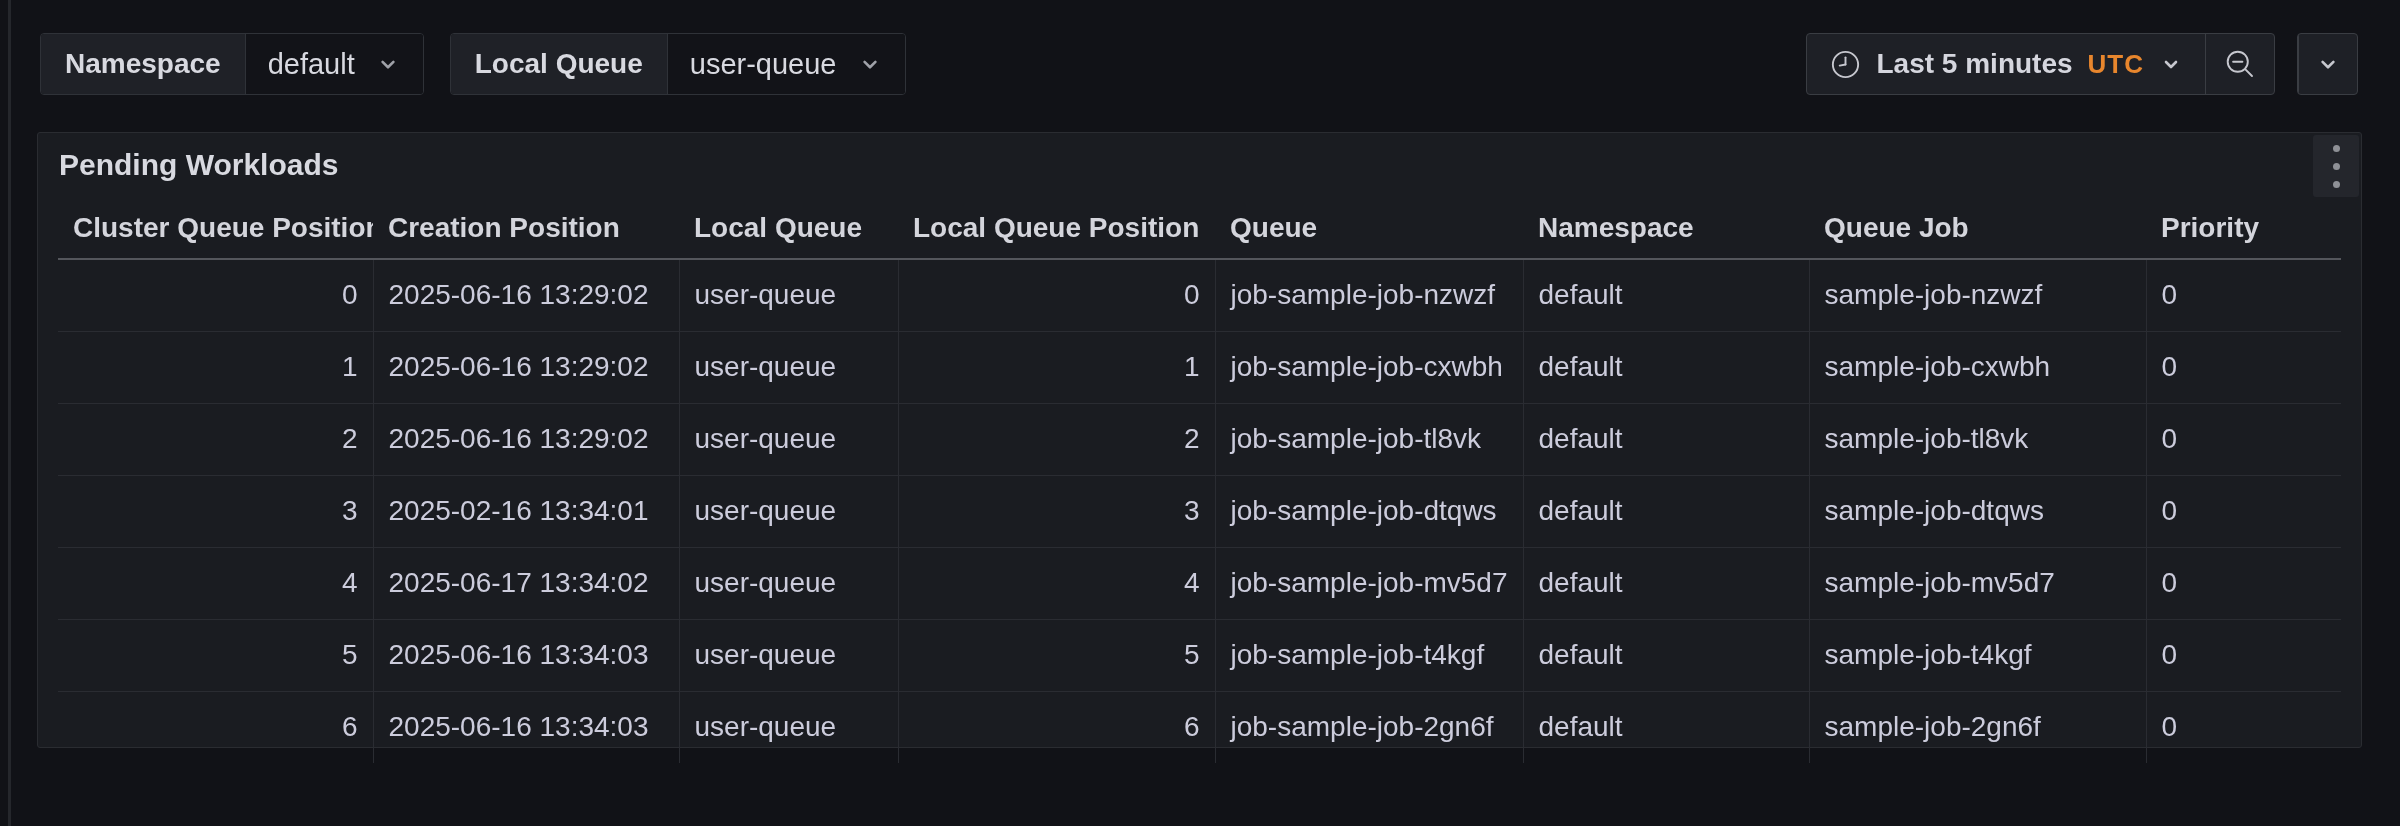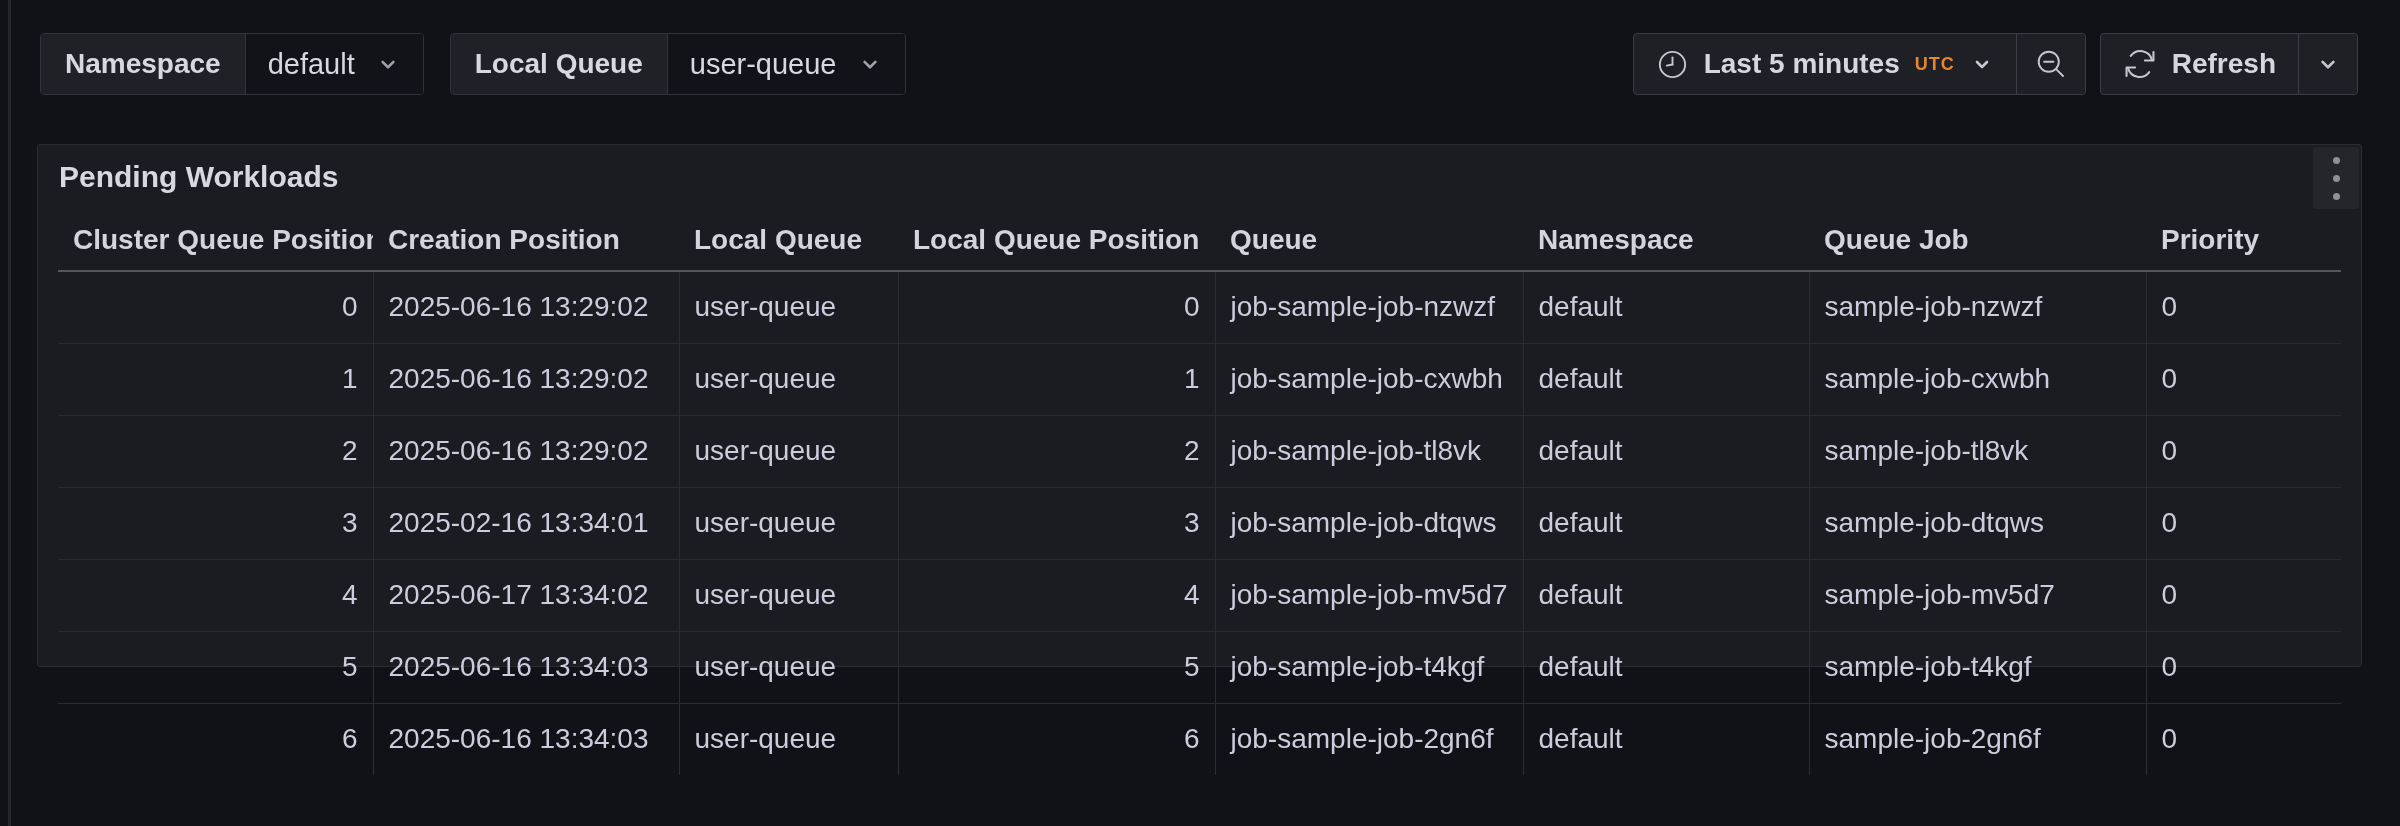--- a/index.html
+++ b/index.html
@@ -9,32 +9,32 @@
     background:#111217; color:#ccccdc;
     font-family:"Liberation Sans", sans-serif;
   }
   .left-strip { position:absolute; left:8px; top:0; width:3px; height:826px; background:#25272c; }
 
   
   .toolbar { position:absolute; top:33px; left:40px; right:42px; display:flex; align-items:center; }
   .var-group { display:flex; height:62px; border:1px solid #2f3238; border-radius:4px; overflow:hidden; margin-right:26px; }
   .var-label { display:flex; align-items:center; padding:0 24px; background:#1f2127; font-size:28px; font-weight:bold; color:#d8d9e0; border-right:1px solid #2f3238; }
   .var-value { display:flex; align-items:center; gap:20px; padding:0 22px; background:#121318; font-size:29px; color:#d8d9e0; cursor:pointer; }
-  .toolbar-right { margin-left:auto; display:flex; align-items:flex-start; gap:14px; }
+  .toolbar-right { margin-left:auto; display:flex; align-items:flex-start; gap:22px; }
   .btn-group { display:flex; height:62px; border:1px solid #3a3d43; border-radius:4px; background:#1e2026; align-items:stretch; overflow:hidden; }
   .btn-section { display:flex; align-items:center; padding:0 22px; gap:15px; font-size:28px; font-weight:bold; color:#d5d6de; cursor:pointer; }
   .btn-section.icon-only { padding:0 16px; }
   .btn-divider { width:1px; background:#3a3d43; }
-  .utc { color:#e8862d; font-size:18px; font-weight:bold; letter-spacing:1px; }
+  .utc { color:#e8862d; font-size:26px; font-weight:bold; letter-spacing:1px; }
   .icon { display:block; }
   .icon * { vector-effect:non-scaling-stroke; }
 
   
-  .panel { position:absolute; left:37px; top:132px; width:2325px; height:523px;
-           background:#1a1c21; border:1px solid #2a2c31; border-radius:3px;margin-top:12px; }
+  .panel { position:absolute; left:37px; top:132px; width:2325px; height:616px;
+           background:#1a1c21; border:1px solid #2a2c31; border-radius:3px; }
   .panel-header { height:64px; display:flex; align-items:center; padding:0 21px; position:relative; }
   .panel-title { font-size:30px; font-weight:bold; color:#d8d9e0; cursor:pointer; }
   .kebab { position:absolute; top:2px; right:2px; width:46px; height:62px; background:#24262c; border-radius:3px;
            display:flex; flex-direction:column; align-items:center; justify-content:center; gap:11px; cursor:pointer; }
   .kebab .dot { width:7px; height:7px; border-radius:50%; background:#8e9096; }
 
   
   .table-wrap { padding:0 20px; }
   table { width:100%; border-collapse:collapse; table-layout:fixed; }
   col.c0 { width:315px; } col.c1 { width:306px; } col.c2 { width:219px; }
@@ -95,29 +95,20 @@
       <div class="btn-section icon-only">
         <svg class="icon" width="36" height="36" viewBox="0 0 24 24" fill="none" stroke="#c6c7ce" stroke-width="1.9" stroke-linecap="round" stroke-linejoin="round">
             <circle cx="10.5" cy="10.5" r="6.7"></circle>
             <path d="M15.6 15.6 L20 20"></path>
             <path d="M7.4 10.5 H13.6"></path>
           </svg>
       </div>
     </div>
 
     <div class="btn-group">
-      <div class="btn-section">
-        <svg class="icon" width="34" height="34" viewBox="0 0 24 24" fill="none" stroke="#c6c7ce" stroke-width="2.1" stroke-linecap="round" stroke-linejoin="round">
-            <polyline points="21.5 3.5 21.5 9.5 15.5 9.5"></polyline>
-            <path d="M20.4 9a8.4 8.4 0 0 0-14.9-2.7"></path>
-            <polyline points="2.5 20.5 2.5 14.5 8.5 14.5"></polyline>
-            <path d="M3.6 15a8.4 8.4 0 0 0 14.9 2.7"></path>
-          </svg>
-        <span>Refresh</span>
-      </div>
       <div class="btn-divider"></div>
       <div class="btn-section icon-only">
         <svg class="icon" width="26" height="26" viewBox="0 0 24 24" fill="none" stroke="#c6c7ce" stroke-width="2.6" stroke-linecap="round" stroke-linejoin="round">
             <path d="M7 10 L12 15 L17 10"></path>
           </svg>
       </div>
     </div>
 
   </div>
 </div>

